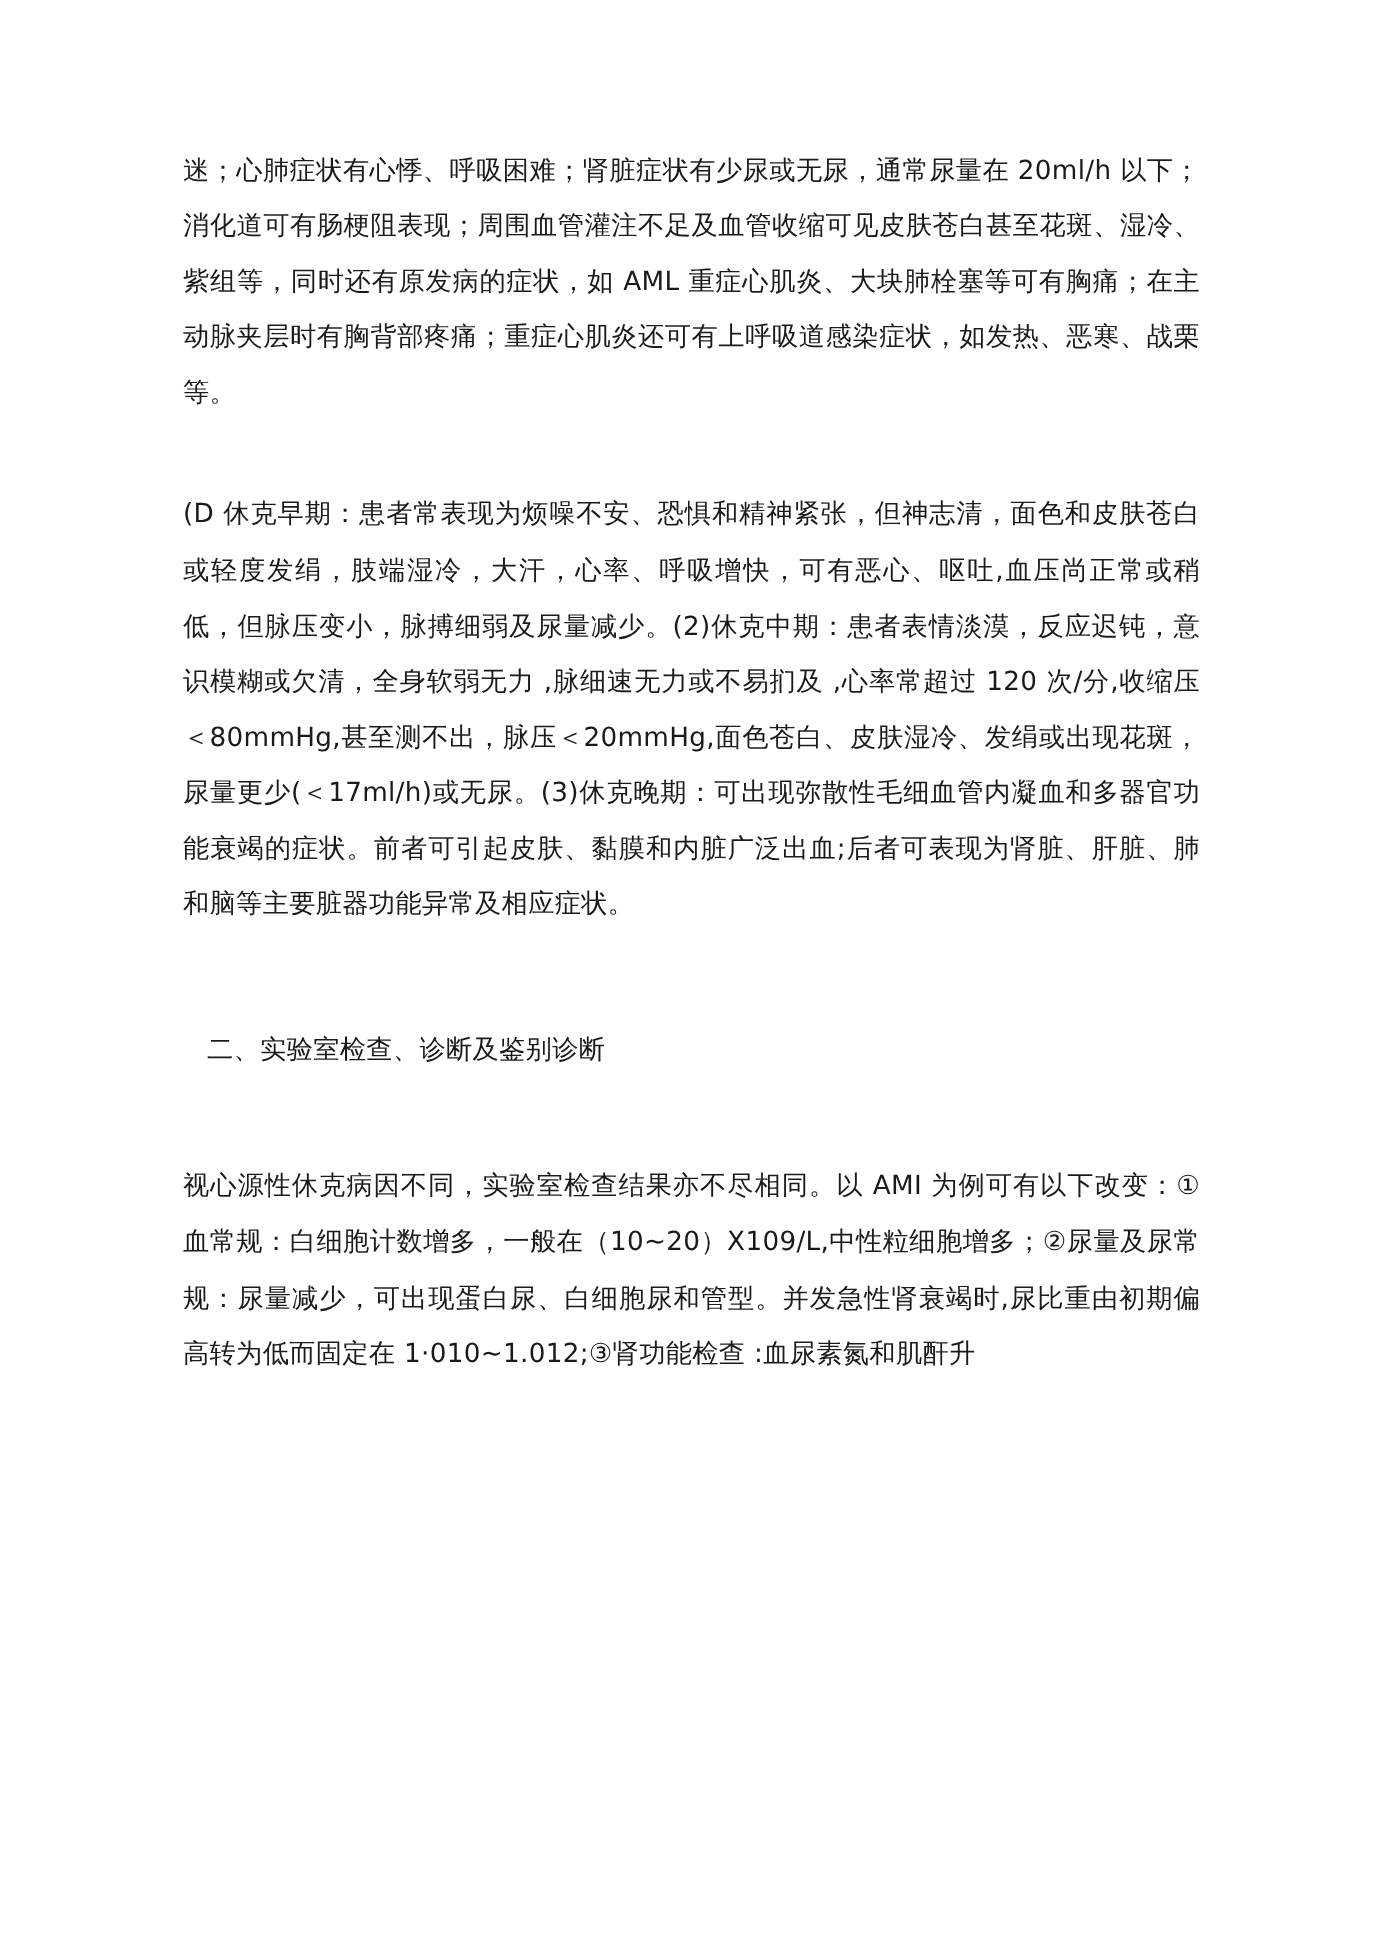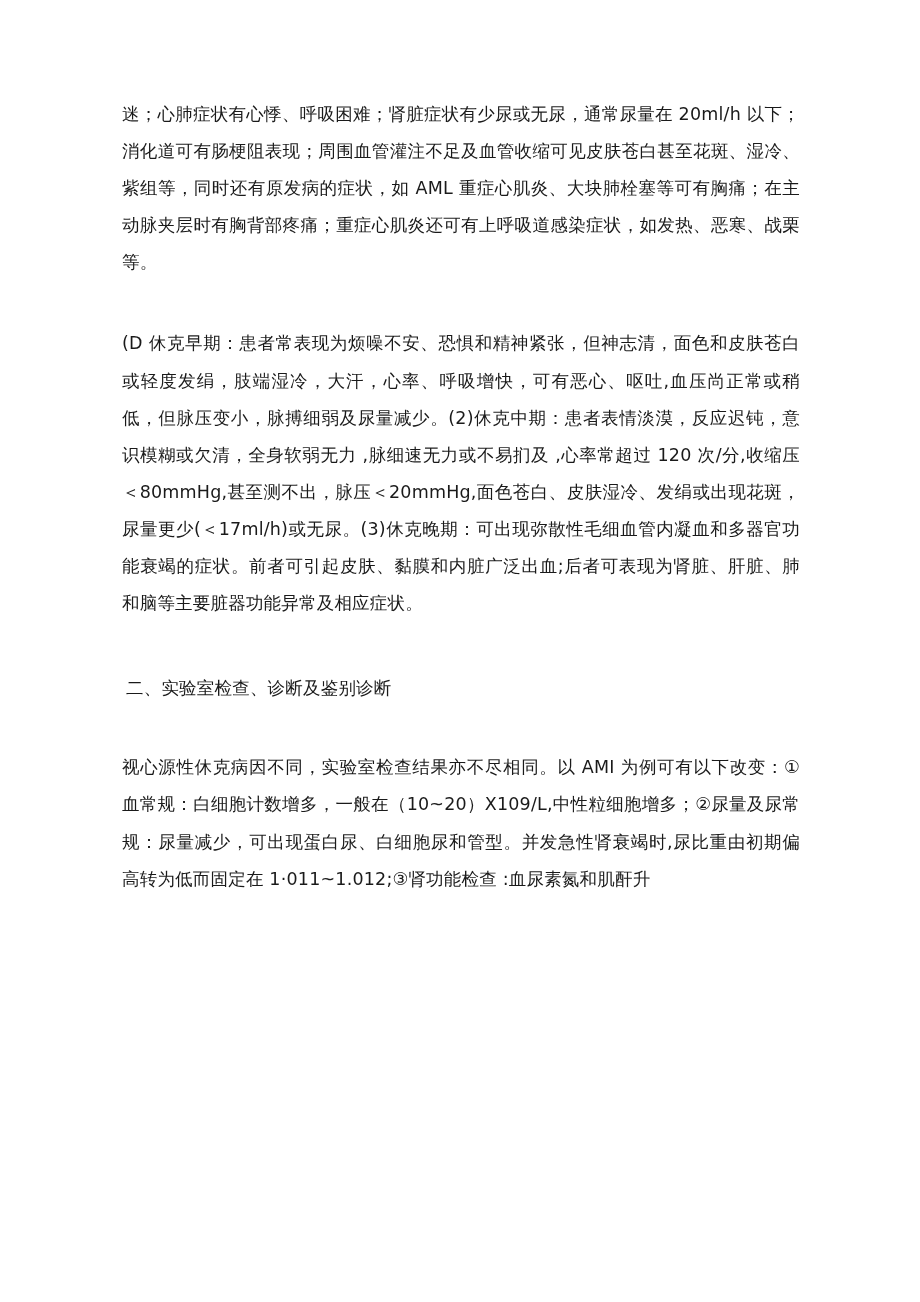--- a/index.html
+++ b/index.html
@@ -33,21 +33,21 @@
     margin: 0;
     text-indent: 0;
   }
   .spacer-lg {
     height: 44px;
   }
   .spacer-md {
     height: 38px;
   }
   .heading {
-    margin: 4px;
+    margin: 16px;
     font-size: 17.5px;
     font-weight: normal;
     line-height: 2.12;
   }
 </style>
 </head>
 <body>
 
 <div class="page">
   <div class="doc-body">
@@ -58,16 +58,16 @@
 
 
     <p class="para">(D 休克早期：患者常表现为烦噪不安、恐惧和精神紧张，但神志清，面色和皮肤苍白或轻度发绢，肢端湿冷，大汗，心率、呼吸增快，可有恶心、呕吐,血压尚正常或稍低，但脉压变小，脉搏细弱及尿量减少。(2)休克中期：患者表情淡漠，反应迟钝，意识模糊或欠清，全身软弱无力 ,脉细速无力或不易扪及 ,心率常超过 120 次/分,收缩压＜80mmHg,甚至测不出，脉压＜20mmHg,面色苍白、皮肤湿冷、发绢或出现花斑，尿量更少(＜17ml/h)或无尿。(3)休克晚期：可出现弥散性毛细血管内凝血和多器官功能衰竭的症状。前者可引起皮肤、黏膜和内脏广泛出血;后者可表现为肾脏、肝脏、肺和脑等主要脏器功能异常及相应症状。</p>
 
     <div class="spacer-lg"></div>
 
     <h2 class="heading">二、实验室检查、诊断及鉴别诊断</h2>
 
     <div class="spacer-md"></div>
 
-    <p class="para">视心源性休克病因不同，实验室检查结果亦不尽相同。以 AMI 为例可有以下改变：①血常规：白细胞计数增多，一般在（10~20）X109/L,中性粒细胞增多；②尿量及尿常规：尿量减少，可出现蛋白尿、白细胞尿和管型。并发急性肾衰竭时,尿比重由初期偏高转为低而固定在 1·011~1.012;③肾功能检查 :血尿素氮和肌酐升</p>
+    <p class="para">视心源性休克病因不同，实验室检查结果亦不尽相同。以 AMI 为例可有以下改变：①血常规：白细胞计数增多，一般在（10~20）X109/L,中性粒细胞增多；②尿量及尿常规：尿量减少，可出现蛋白尿、白细胞尿和管型。并发急性肾衰竭时,尿比重由初期偏高转为低而固定在 1·010~1.012;③肾功能检查 :血尿素氮和肌酐升</p>
 
   </div>
 </div>
 
 </body></html>

